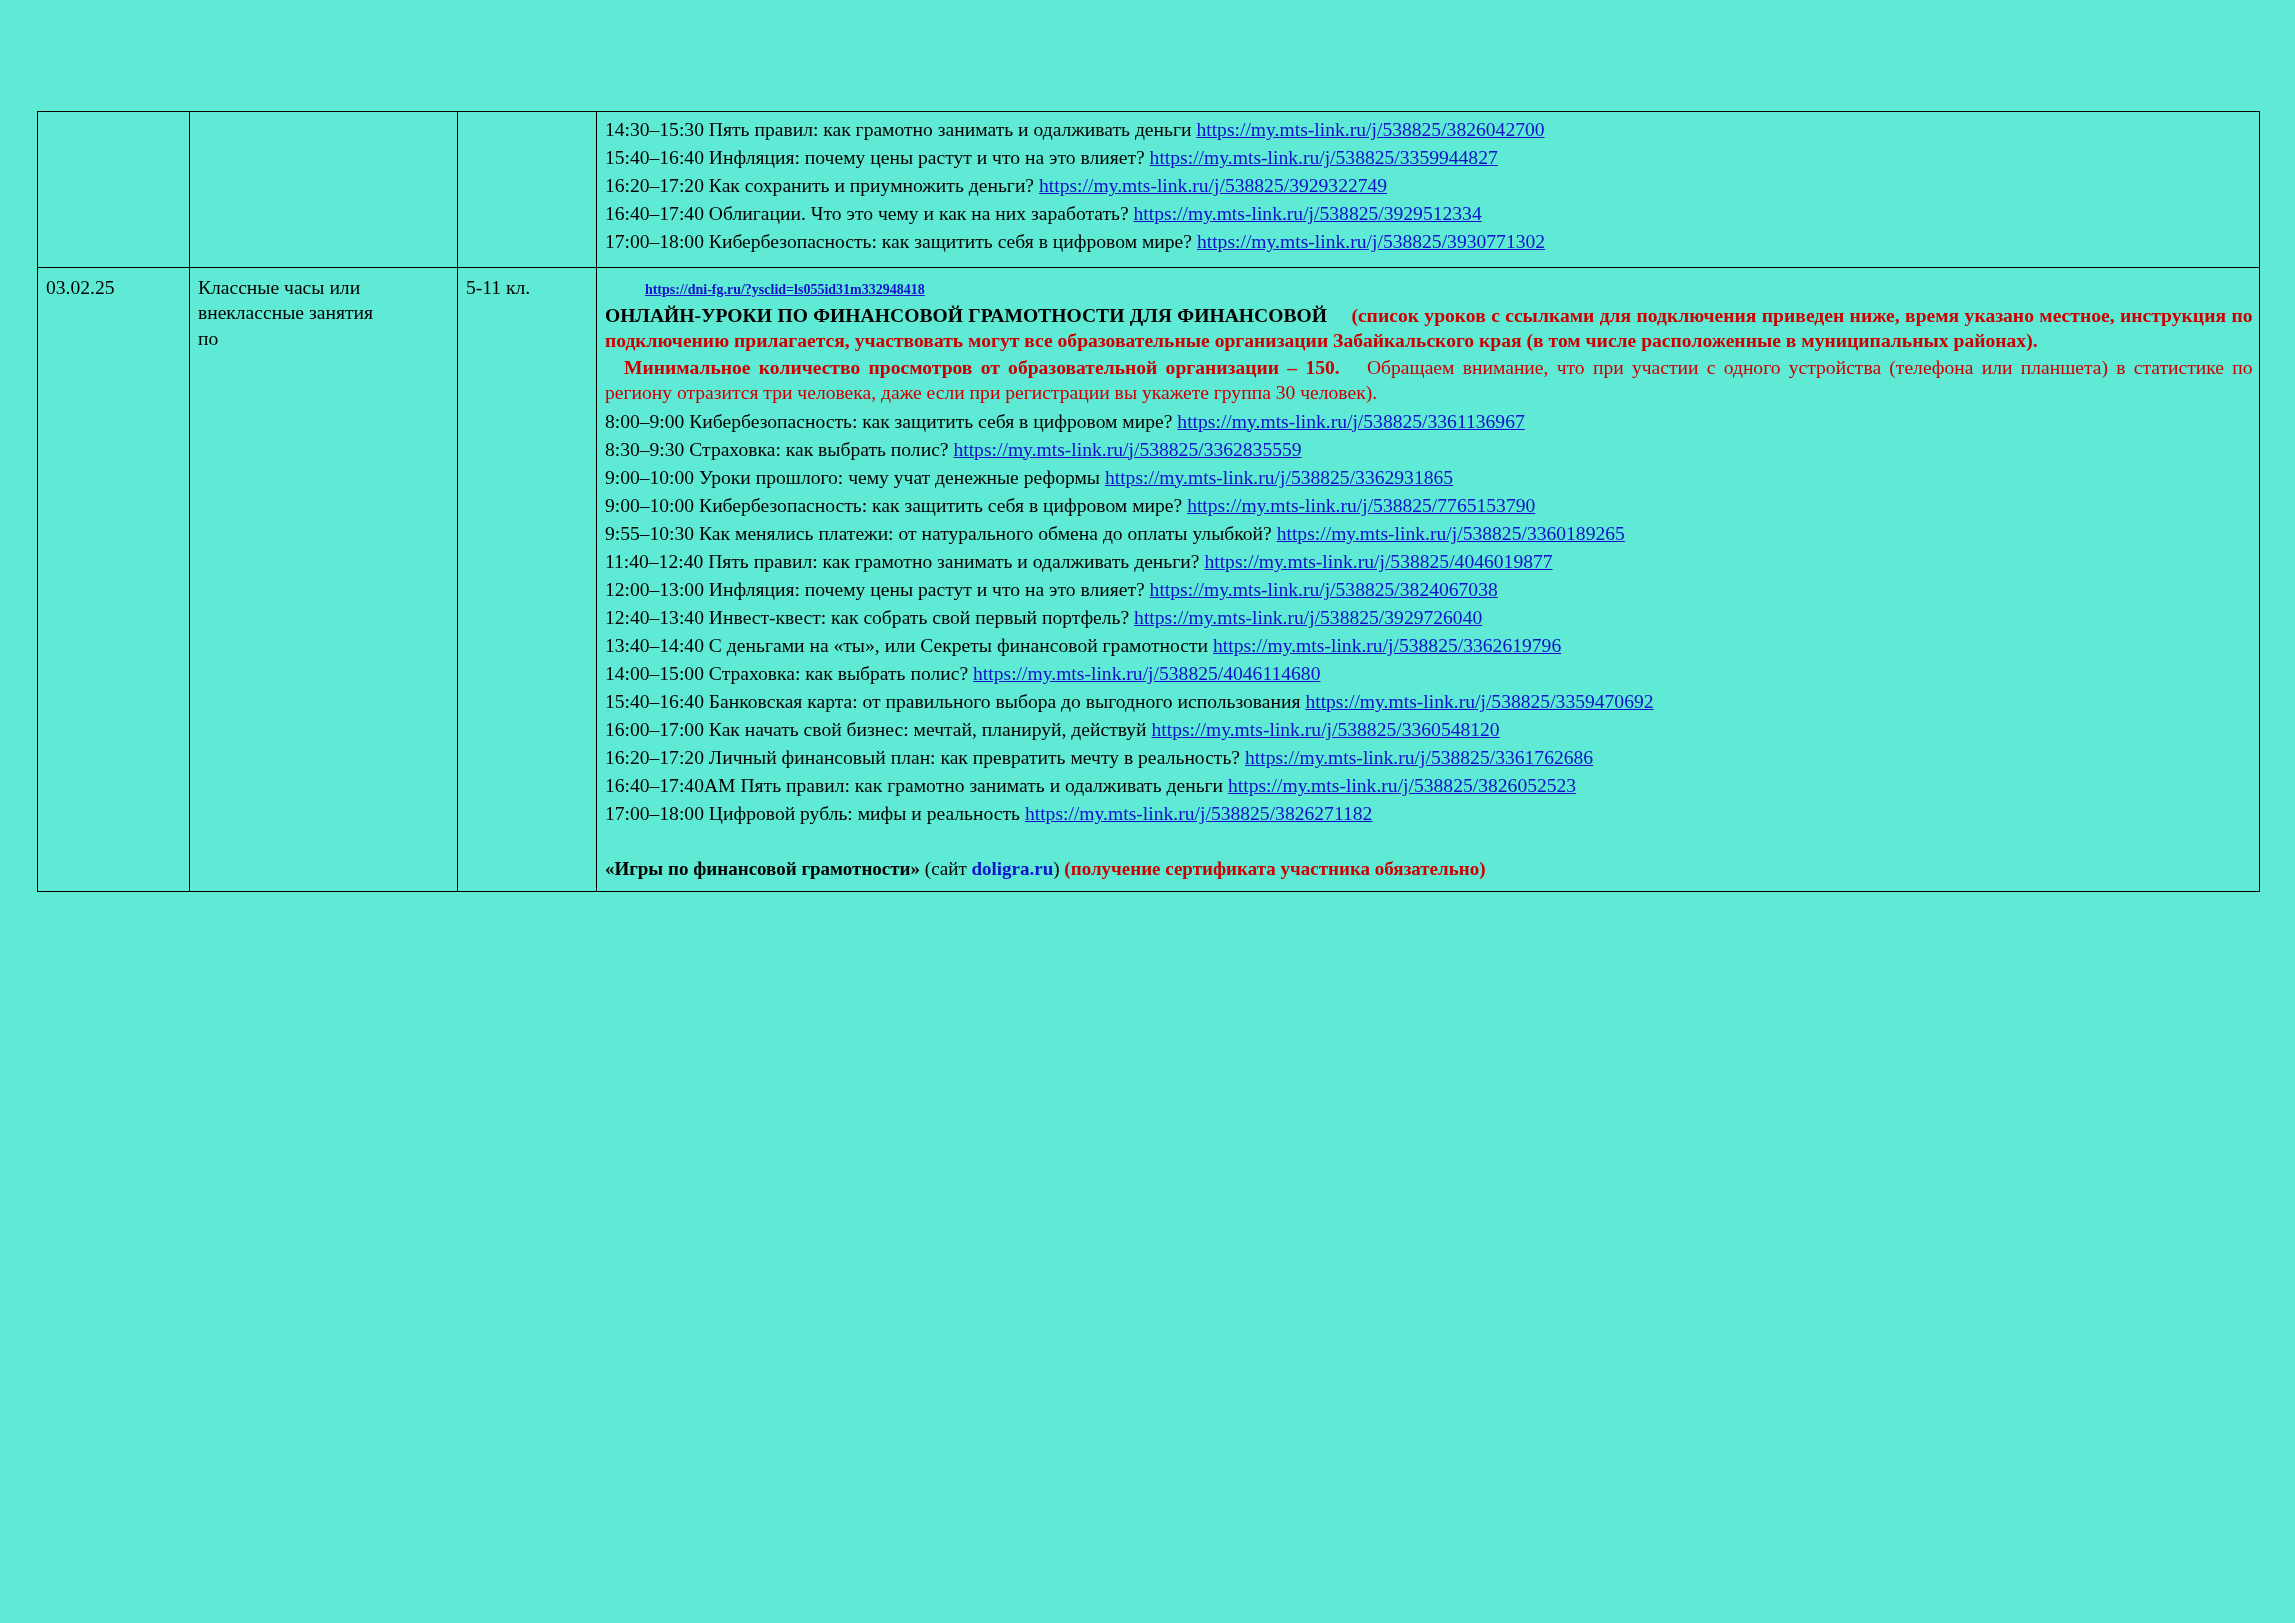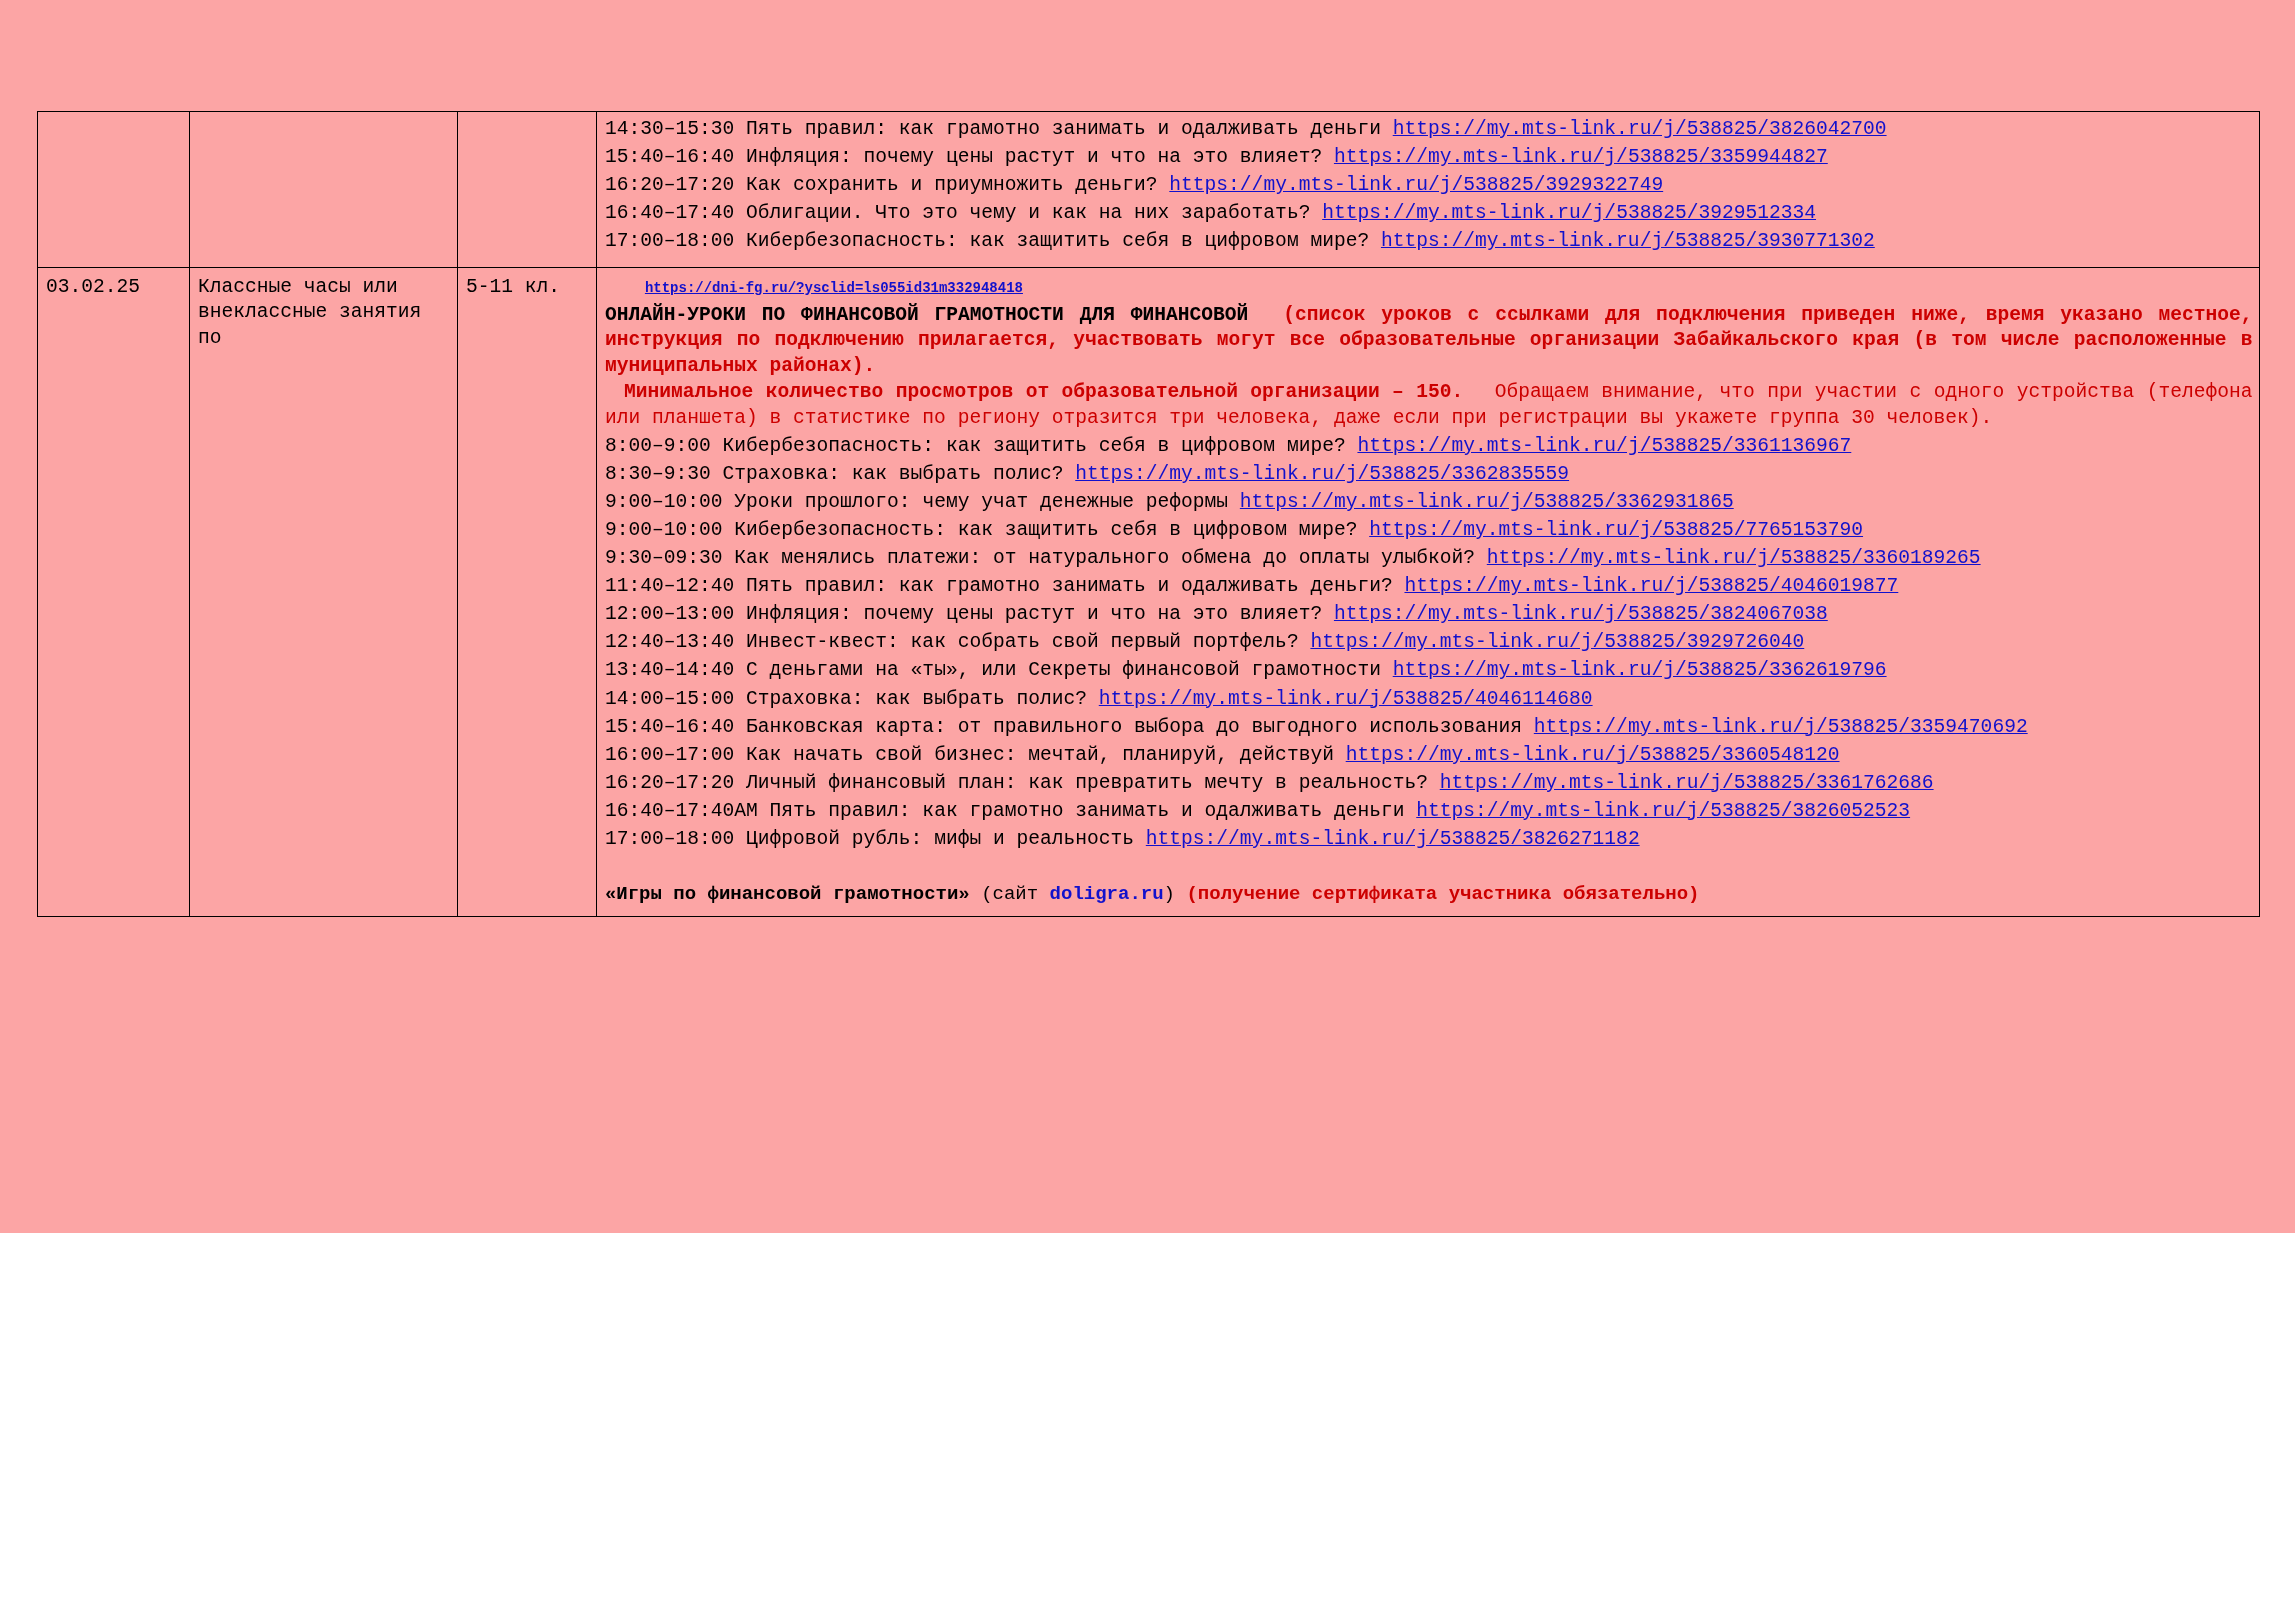--- a/index.html
+++ b/index.html
@@ -10,24 +10,23 @@
   body {
     width: 2295px;
     height: 1623px;
     font-family: "Liberation Serif", serif;
     color: #000000;
     -webkit-font-smoothing: antialiased;
   }
   .page {
     position: relative;
     width: 2295px;
-    height: 1233px;
-    background: #fca5a5;
+    height: 1623px;
+    background: #5eead4;
     box-sizing: border-box;
-    font-family: Liberation Mono, monospace;
   }
   .doc-table {
     position: absolute;
     left: 37px;
     top: 111px;
     width: 2222px;
     border-collapse: collapse;
     table-layout: fixed;
   }
   .doc-table td {
@@ -184,21 +183,21 @@
             <span>9:00–10:00</span>
             <span>Уроки прошлого: чему учат денежные реформы</span>
             <a class="link" href="#">https://my.mts-link.ru/j/538825/3362931865</a>
           </div>
           <div class="line">
             <span>9:00–10:00</span>
             <span>Кибербезопасность: как защитить себя в цифровом мире?</span>
             <a class="link" href="#">https://my.mts-link.ru/j/538825/7765153790</a>
           </div>
           <div class="line">
-            <span>9:30–09:30</span>
+            <span>9:55–10:30</span>
             <span>Как менялись платежи: от натурального обмена до оплаты улыбкой?</span>
             <a class="link" href="#">https://my.mts-link.ru/j/538825/3360189265</a>
           </div>
           <div class="line">
             <span>11:40–12:40</span>
             <span>Пять правил: как грамотно занимать и одалживать деньги?</span>
             <a class="link" href="#">https://my.mts-link.ru/j/538825/4046019877</a>
           </div>
           <div class="line">
             <span>12:00–13:00</span>

